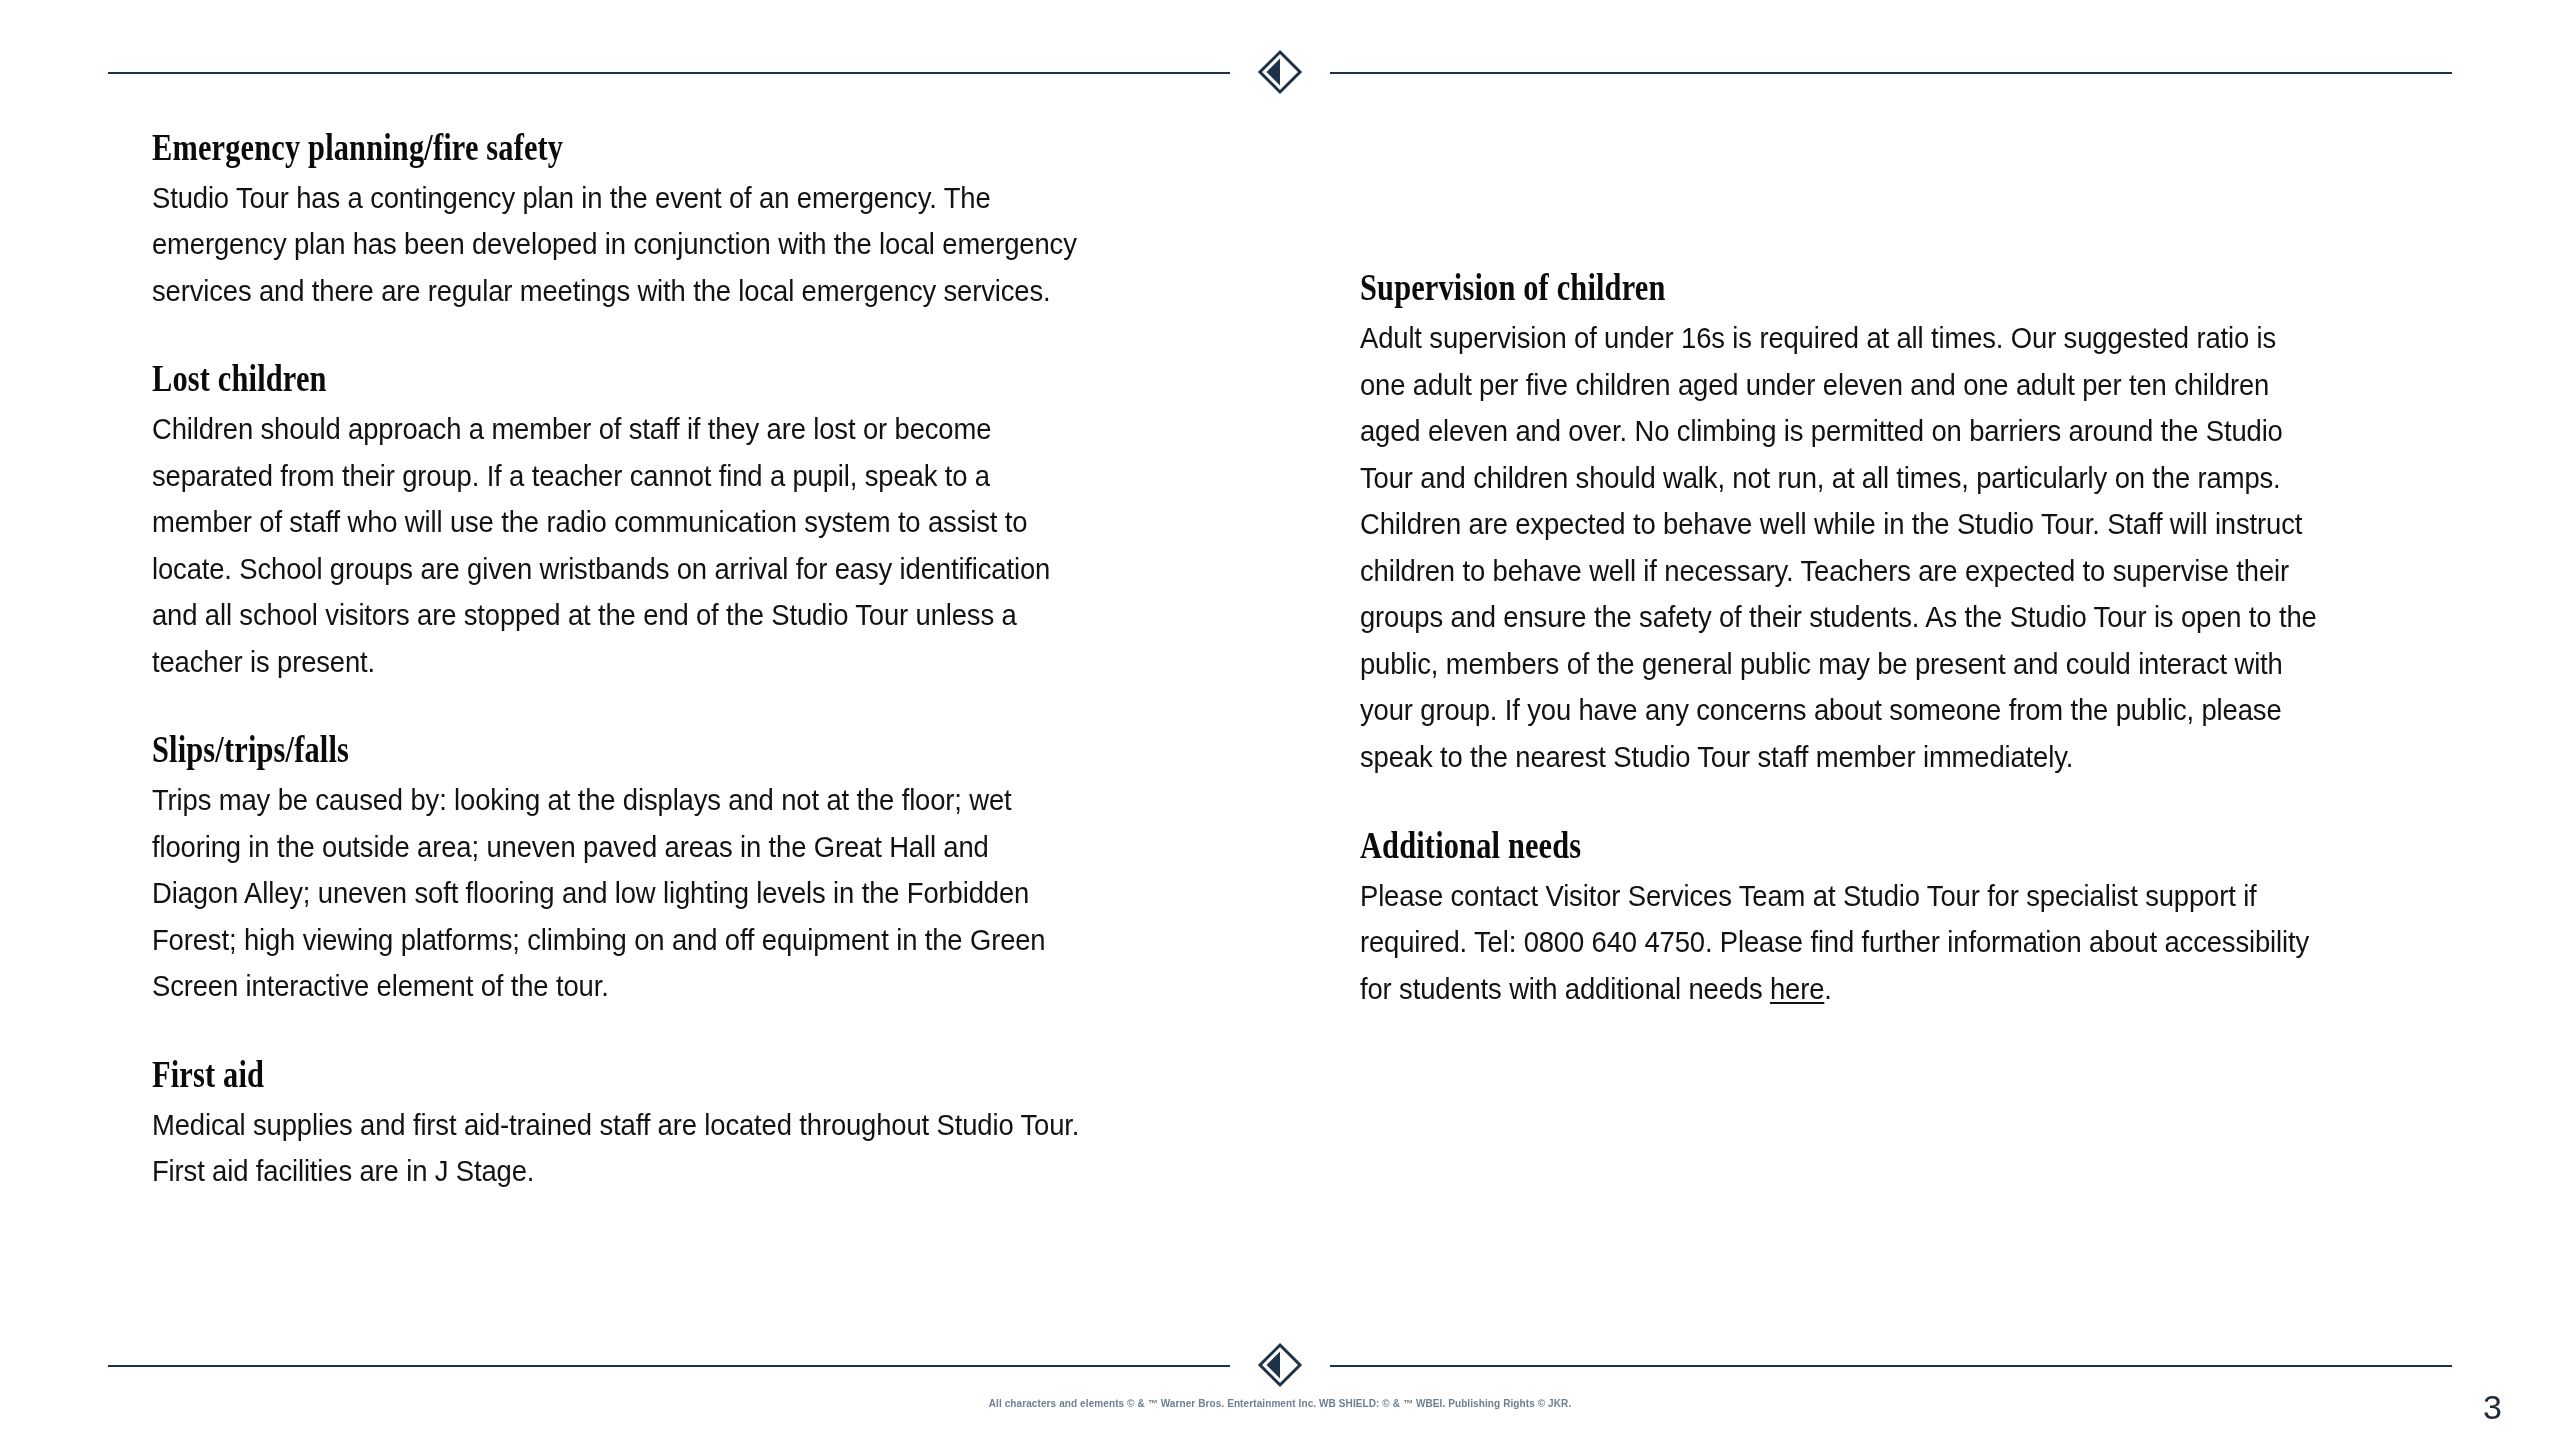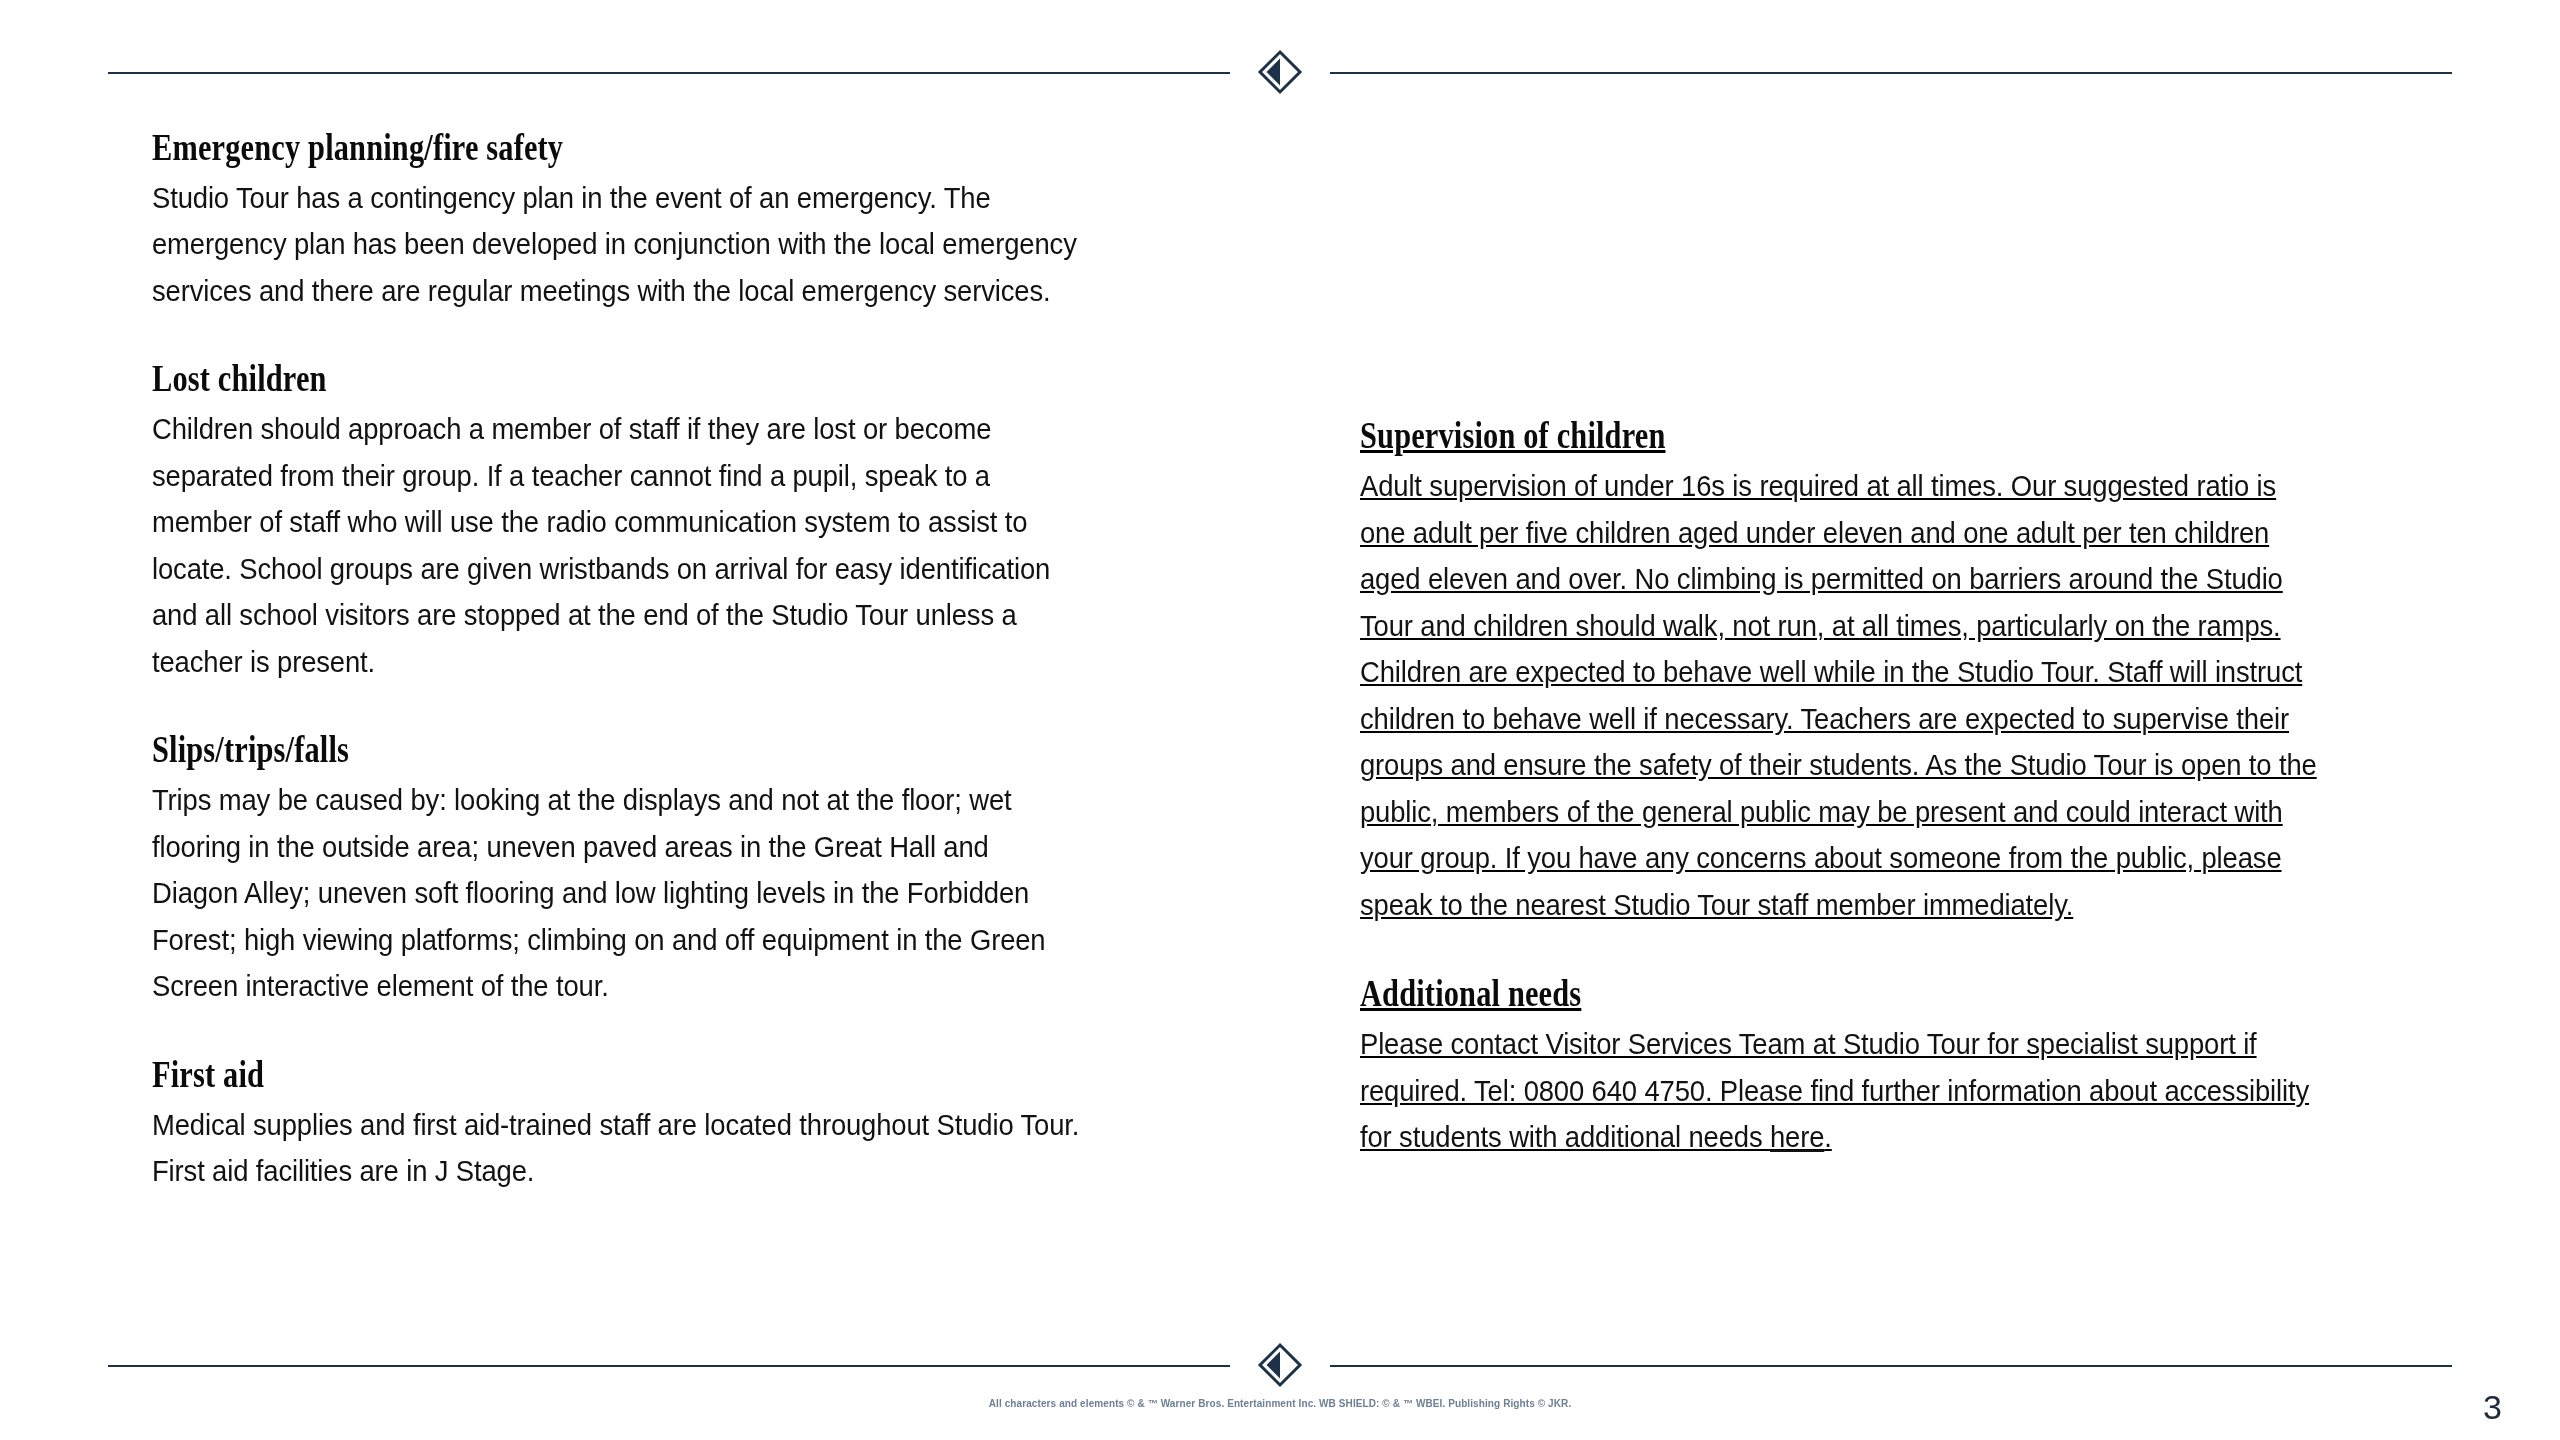--- a/index.html
+++ b/index.html
@@ -52,21 +52,21 @@
   }
   .diamond svg { display: block; }
 
   
   .columns {
     position: absolute;
     top: 128px;
     left: 0;
     width: 2560px;
     display: flex;
-    align-items: flex-end;
+    align-items: center;
   }
   .col {
     box-sizing: border-box;
   }
   .col.left {
     width: 1180px;
     padding-left: 152px;
     padding-right: 28px;
   }
   .col.right {
@@ -98,21 +98,21 @@
     margin: 0;
     color: #121212;
     letter-spacing: -0.15px;
     transform: scaleX(0.93);
     transform-origin: left top;
   }
 
   .block { margin-bottom: 45px; }
   .block:last-child { margin-bottom: 12px; }
 
-  .col.right .block { margin-bottom: 46px; text-decoration: underline; }
+  .col.right .block { margin-bottom: 46px; }
 
   a.inline-link {
     color: #121212;
     text-decoration: underline;
     text-underline-offset: 3px;
   }
 
   
   .footer-credit {
     position: absolute;

